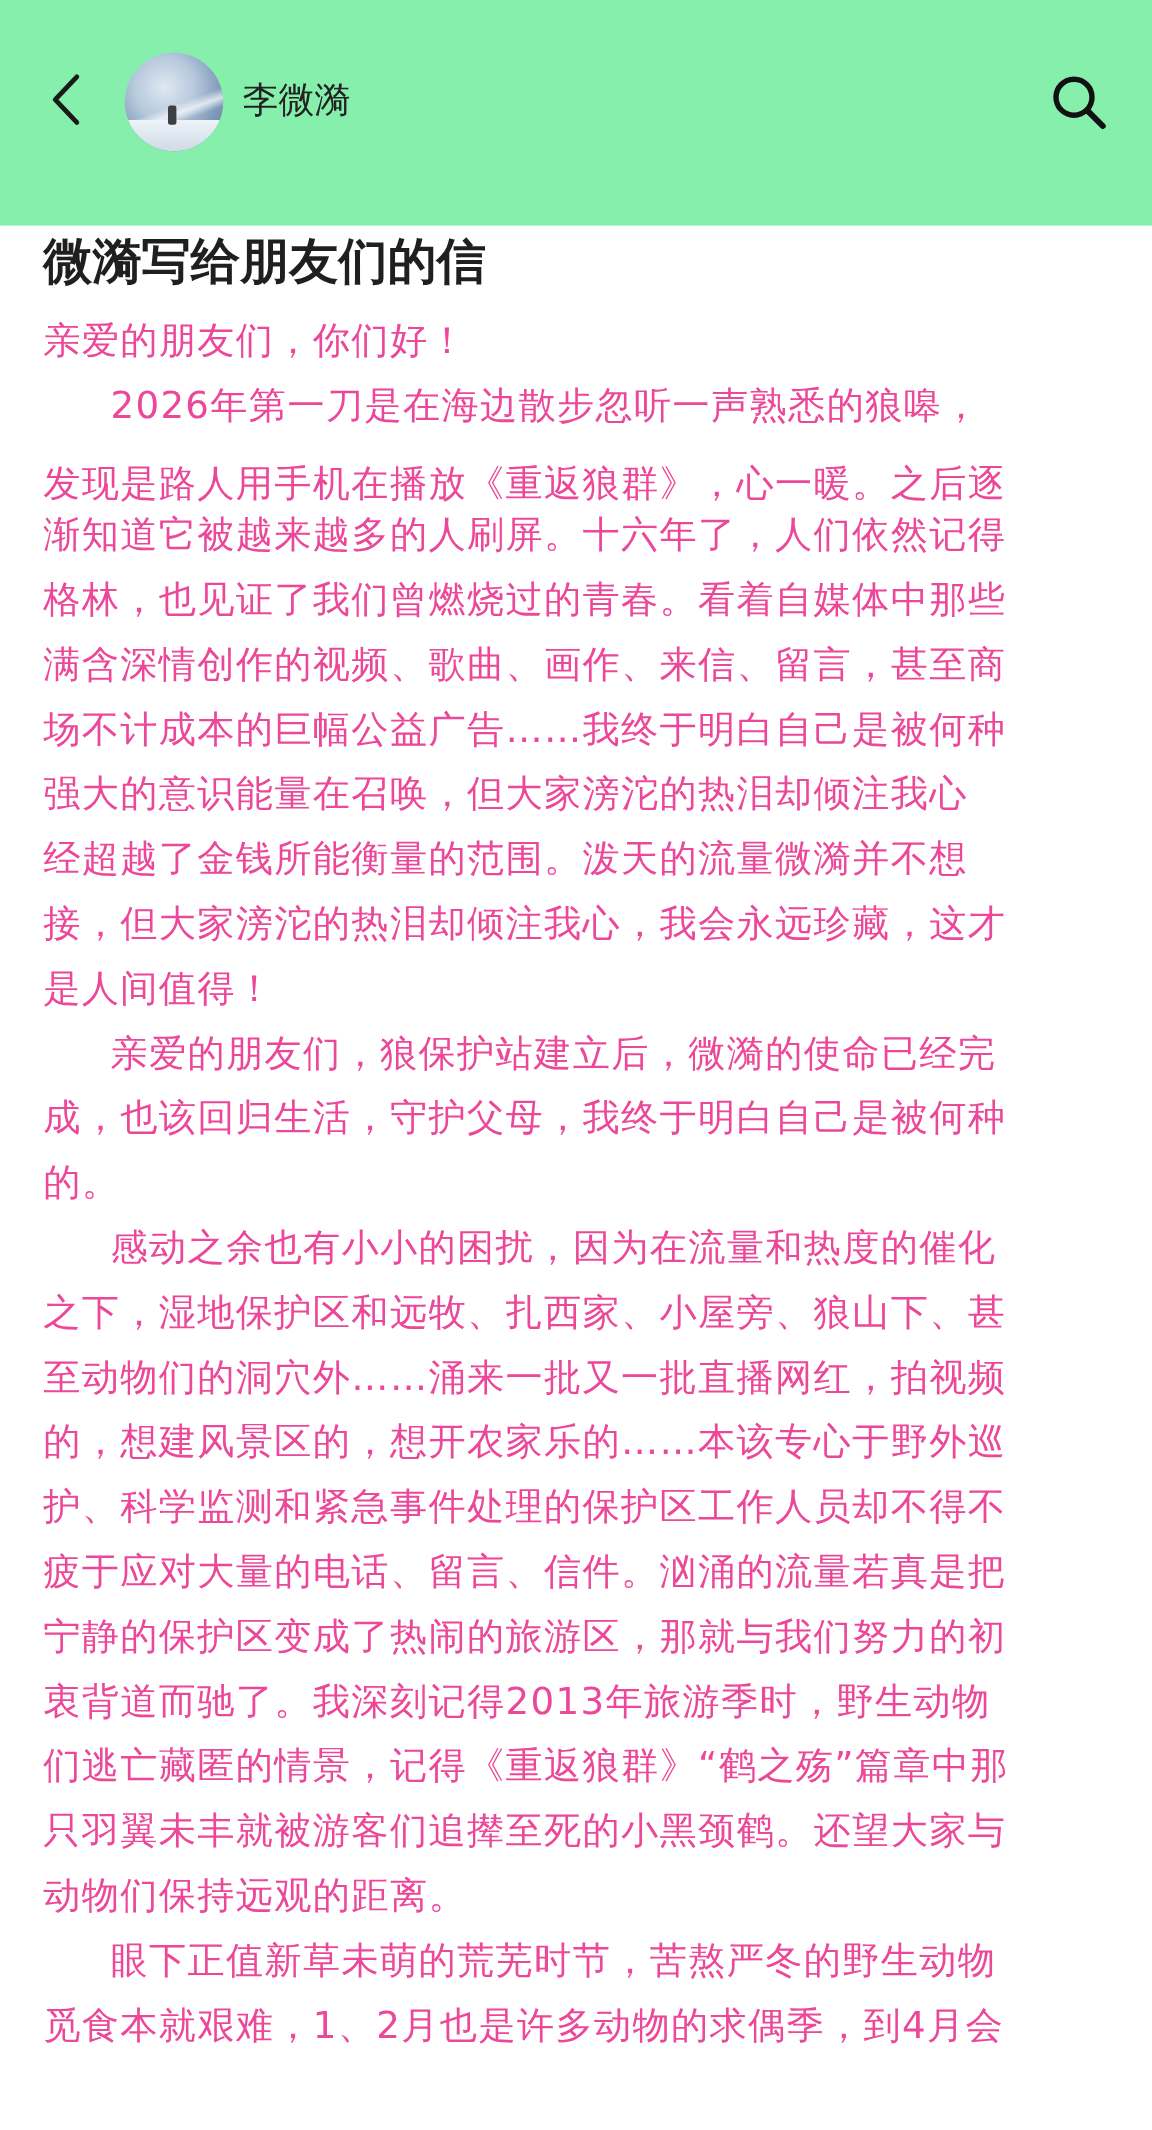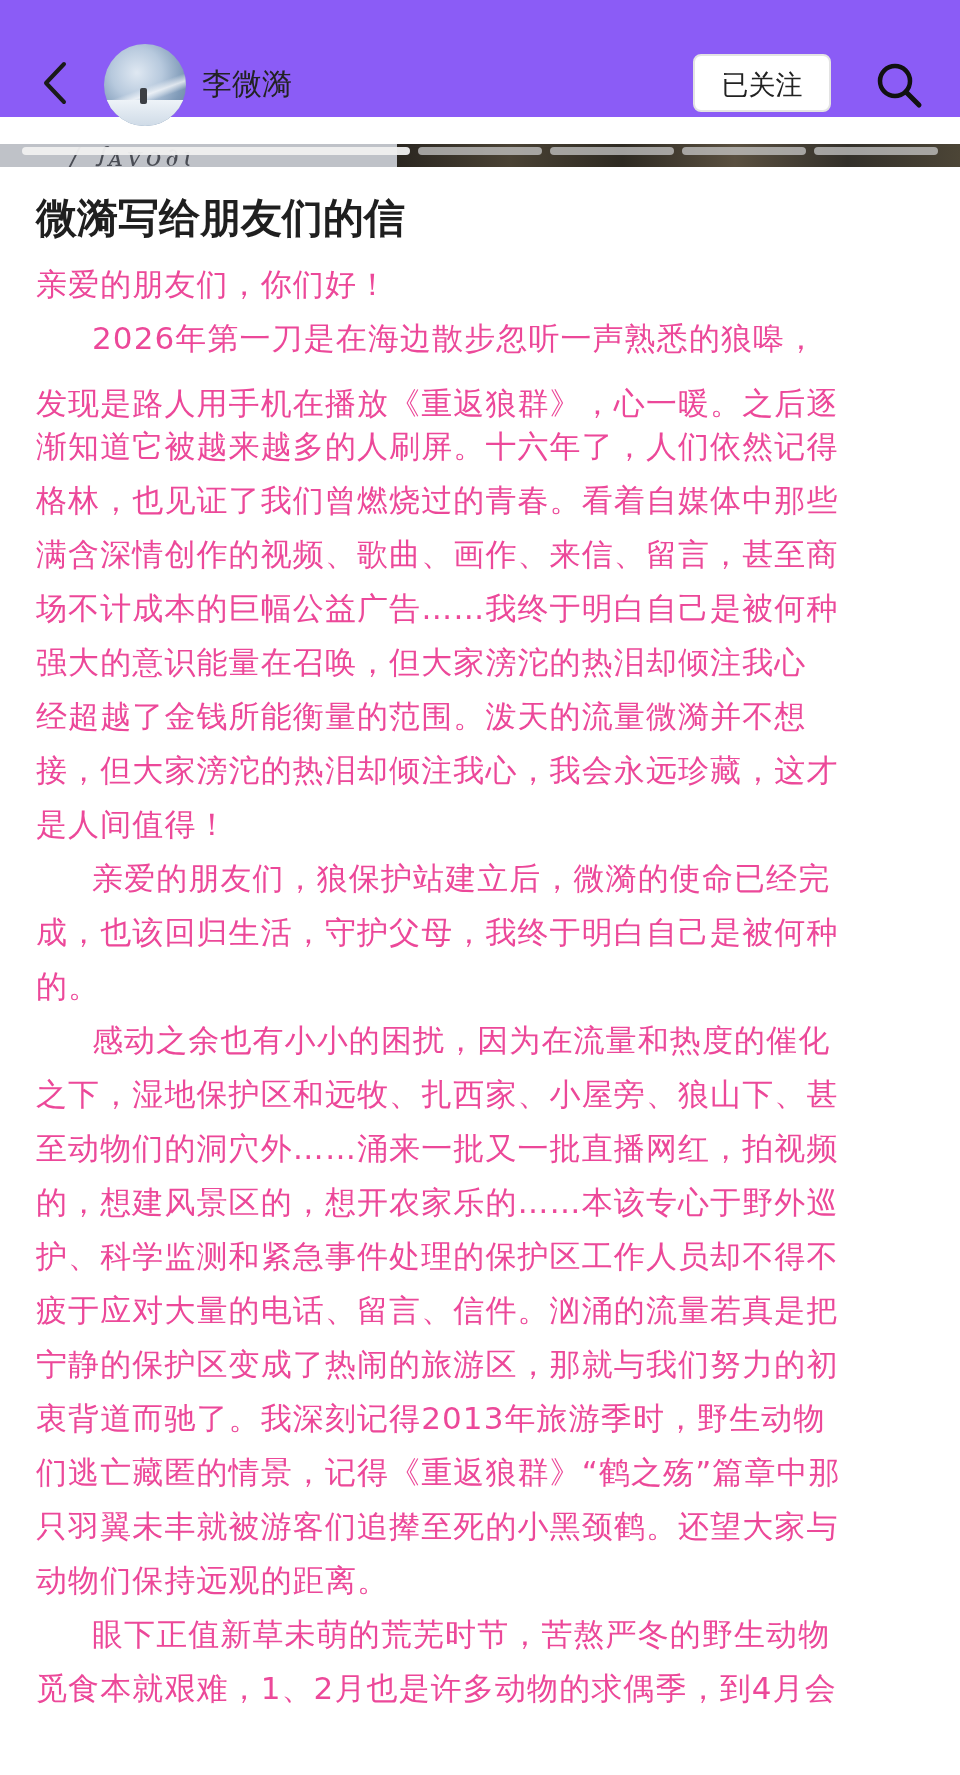--- a/index.html
+++ b/index.html
@@ -12,22 +12,22 @@
       height: 1775px;
       overflow: hidden;
       position: relative;
       font-family: "DejaVu Sans", "Liberation Sans", sans-serif;
       color: #2b2b2b;
     }
     .header {
       position: absolute;
       left: 0; top: 0;
       width: 960px;
-      height: 117px;
-      background: #8b5cf6;
+      height: 188px;
+      background: #86efac;
       z-index: 5;
     }
     .back-btn {
       position: absolute;
       left: 36px; top: 58px;
       width: 40px; height: 50px;
       cursor: pointer;
     }
     .avatar {
       position: absolute;
@@ -151,21 +151,20 @@
     <svg width="40" height="50" viewBox="0 0 40 50">
       <polyline points="28,6 10,25 28,44" fill="none" stroke="#1a1a1a" stroke-width="4" stroke-linecap="round" stroke-linejoin="round"></polyline>
     </svg>
   </div>
   <div class="avatar">
     <div class="ridge1"></div>
     <div class="ridge2"></div>
     <div class="wolf"></div>
   </div>
   <div class="username">李微漪</div>
-  <div class="follow-btn">已关注</div>
   <div class="search-btn">
     <svg width="56" height="56" viewBox="0 0 56 56">
       <circle cx="23" cy="23" r="15" fill="none" stroke="#111" stroke-width="4.5"></circle>
       <line x1="34" y1="34" x2="47" y2="47" stroke="#111" stroke-width="5" stroke-linecap="round"></line>
     </svg>
   </div>
 </div>
 
 <div class="media-strip">
   <div class="media-left">

